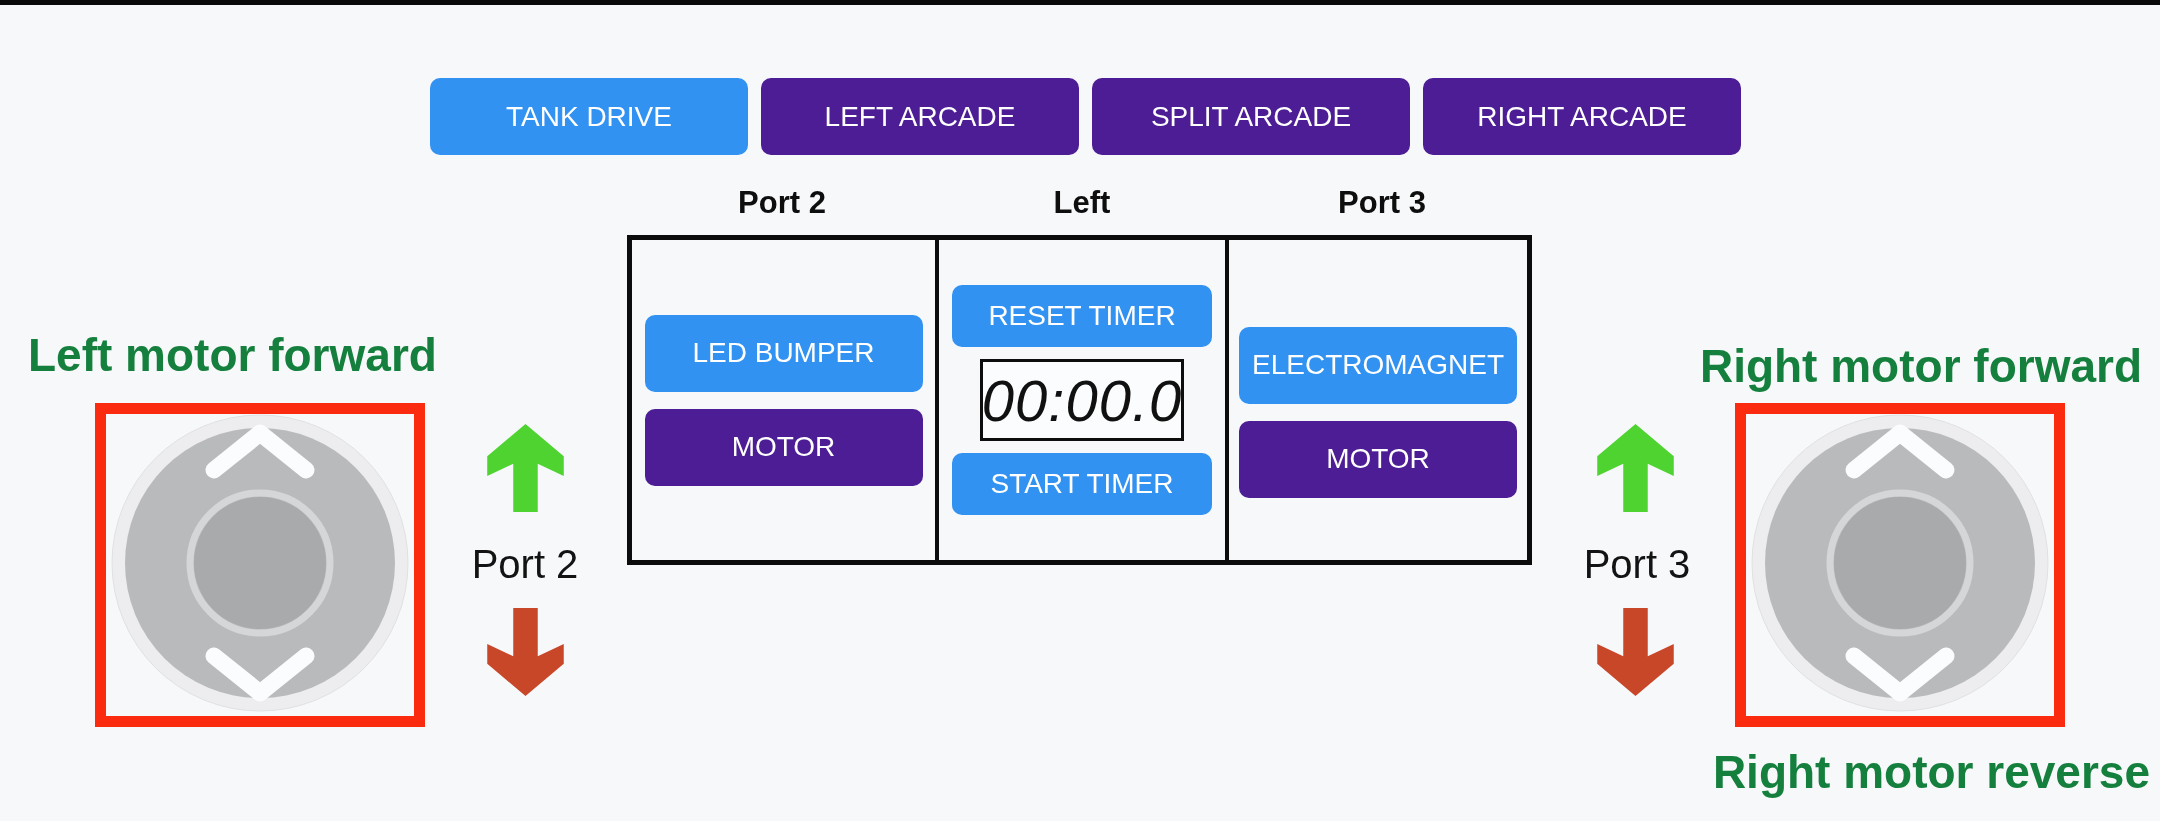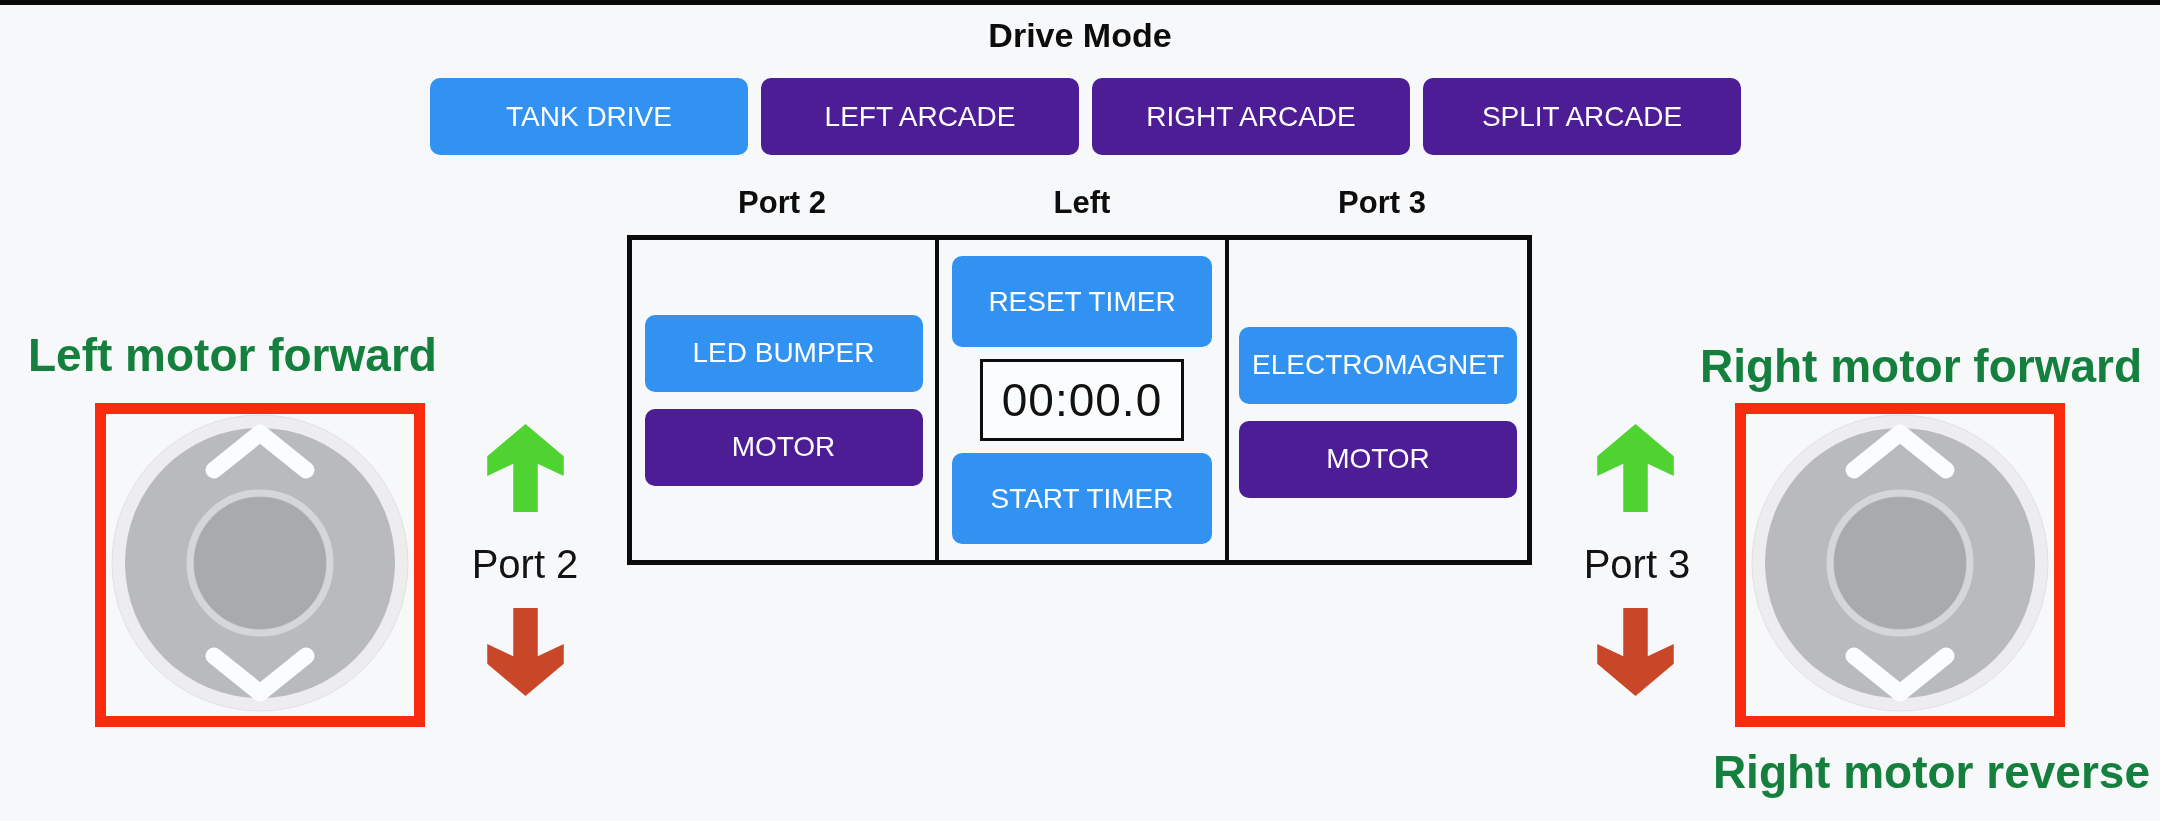--- a/index.html
+++ b/index.html
@@ -31,25 +31,25 @@
     border:5px solid #0c0c0c;box-sizing:border-box;display:flex;background:#f7f8fa;
   }
   .panel .col{
     display:flex;flex-direction:column;align-items:center;justify-content:center;
     box-sizing:border-box;
   }
   .col-port1{width:303px;gap:17px;}
   .col-timer{width:294px;border-left:4px solid #0c0c0c;border-right:4px solid #0c0c0c;gap:12px;}
   .col-port2{width:298px;gap:17px;margin-top:24px;}
   .col-port1 .btn,.col-port2 .btn{width:278px;height:77px;}
-  .col-timer .btn{width:260px;height:91px;}
+  .col-timer .btn{width:260px;height:62px;}
   .timer-display{
     width:204px;height:82px;box-sizing:border-box;border:3px solid #0d0d0d;
     background:#fbfcfd;display:flex;align-items:center;justify-content:center;
-    font-size:46px;color:#111;letter-spacing:1px;
+    font-size:58px;color:#111;letter-spacing:1px;font-style:italic;
   }
   .annot{
     position:absolute;font-size:46px;font-weight:bold;color:#15803d;
     white-space:nowrap;line-height:56px;
   }
   .joy-frame{
     position:absolute;width:330px;height:324px;box-sizing:border-box;
     border:11px solid #fa2b0e;
   }
   .joystick{position:absolute;width:300px;height:300px;}
@@ -59,27 +59,26 @@
     white-space:nowrap;
   }
 </style>
 </head>
 <body>
 
 <div class="page">
 
   <div class="topbar"></div>
 
-  <div class="title">Drive Mode</div>
 
   <div class="drive-row">
     <button class="btn active">TANK DRIVE</button>
     <button class="btn inactive">LEFT ARCADE</button>
+    <button class="btn inactive">SPLIT ARCADE</button>
     <button class="btn inactive">RIGHT ARCADE</button>
-    <button class="btn inactive">SPLIT ARCADE</button>
   </div>
 
   <div class="col-header" style="left:632px;">Port 2</div>
   <div class="col-header" style="left:932px;">Left</div>
   <div class="col-header" style="left:1232px;">Port 3</div>
 
   <div class="panel">
     <div class="col col-port1">
       <button class="btn active">LED BUMPER</button>
       <button class="btn inactive">MOTOR</button>

